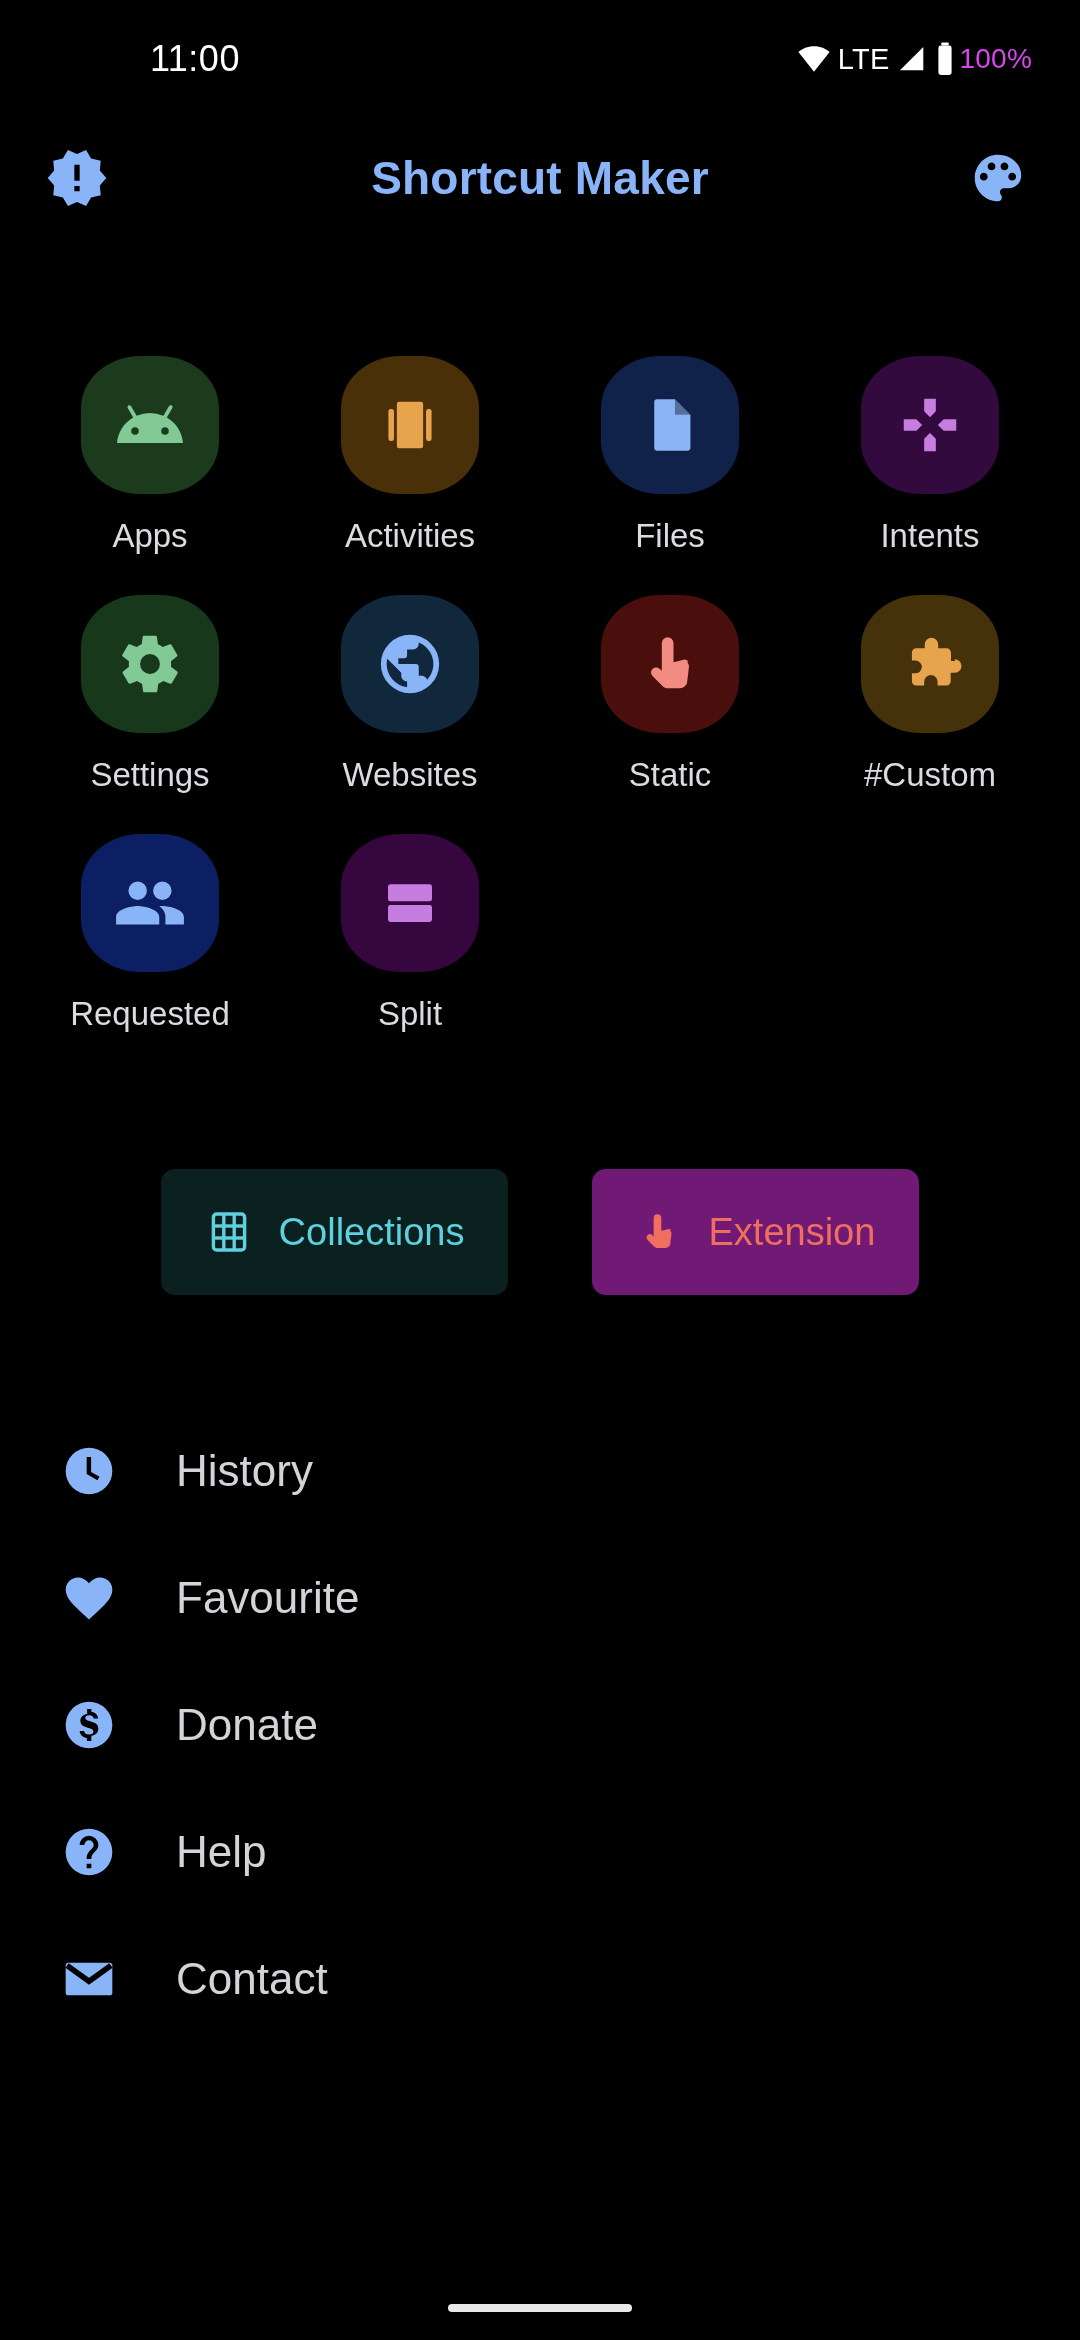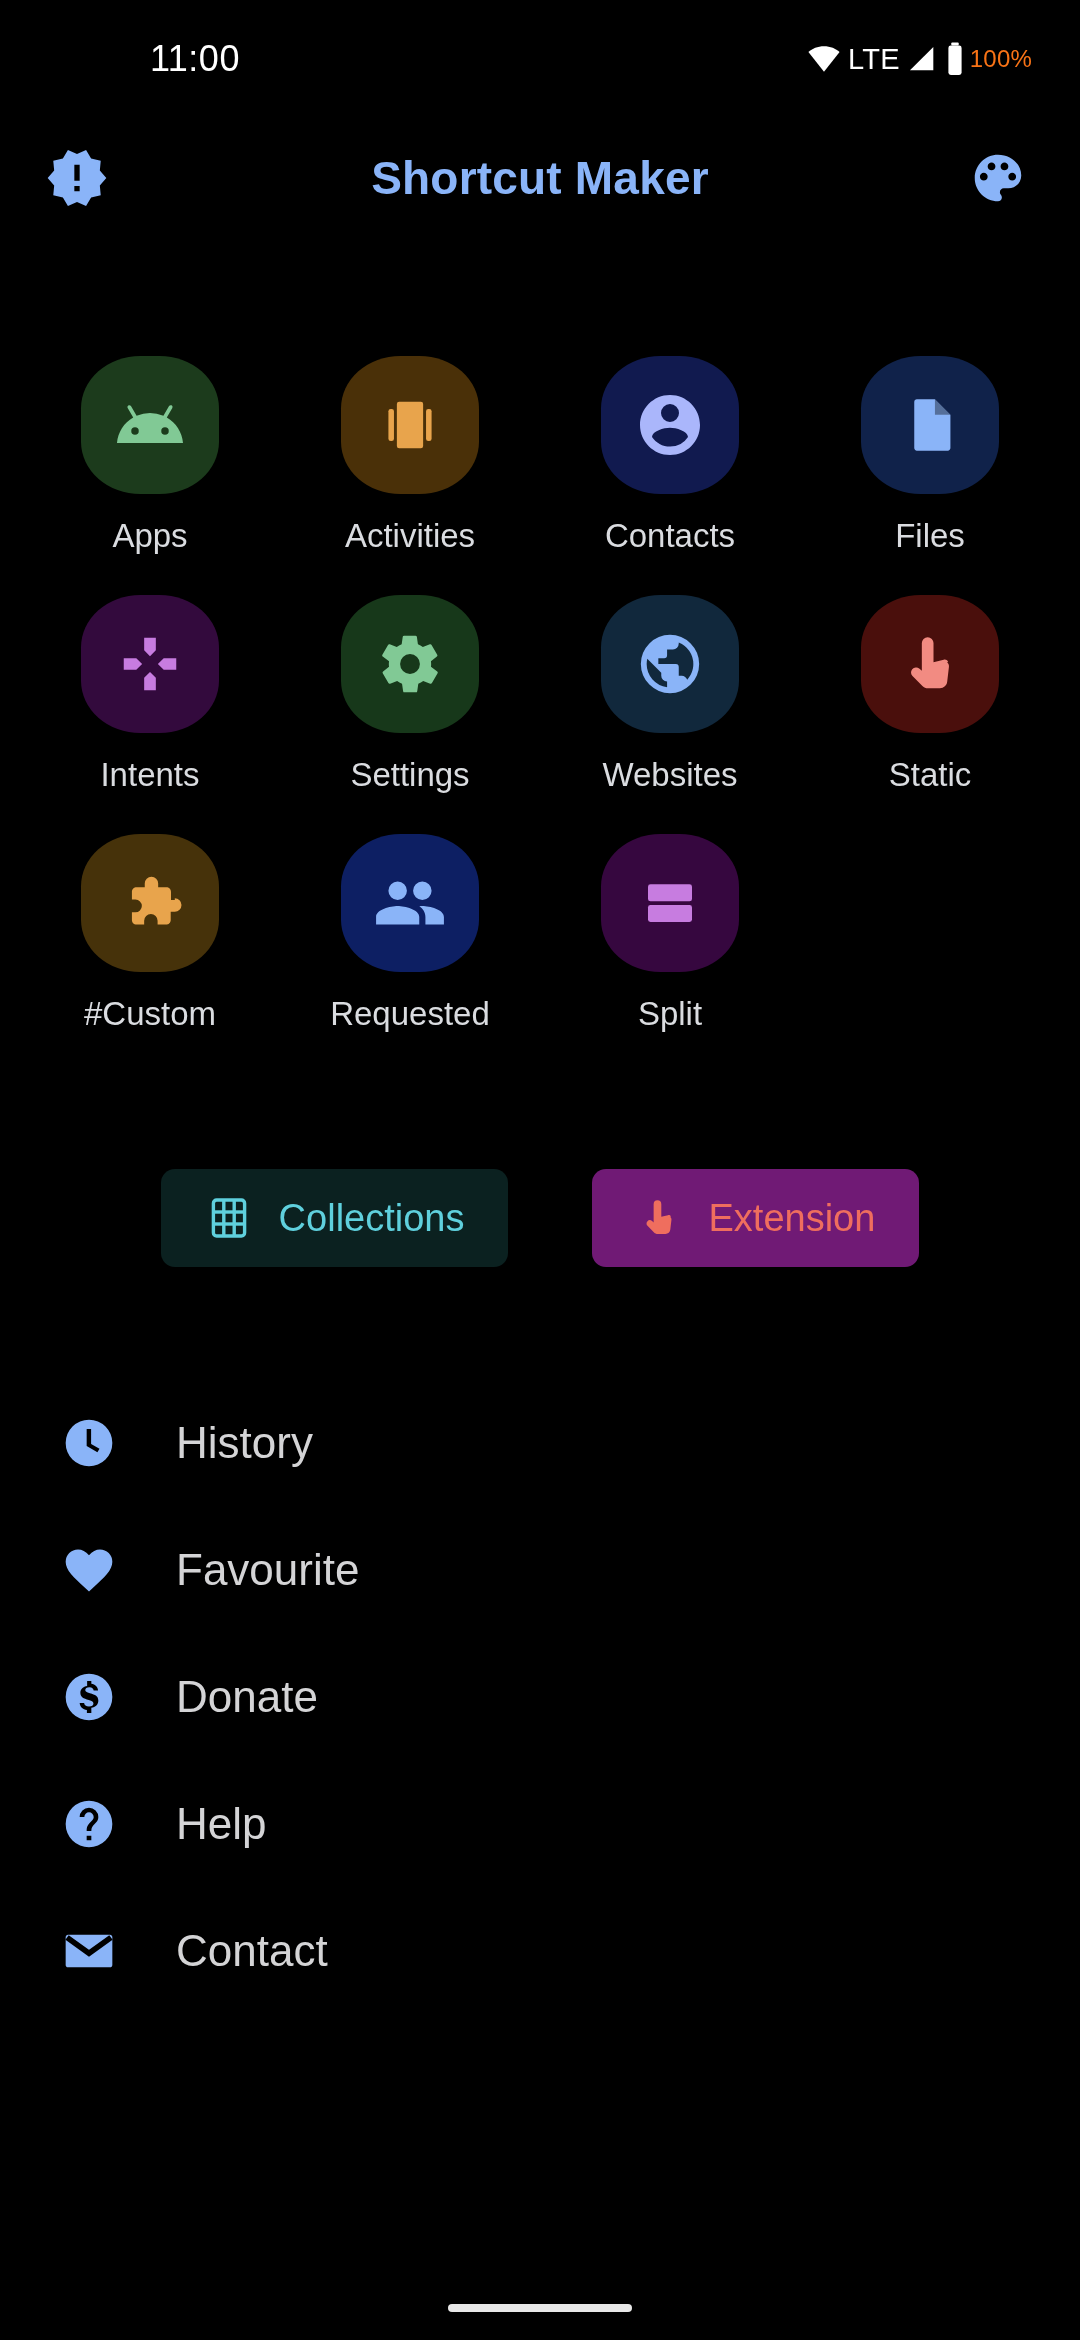--- a/index.html
+++ b/index.html
@@ -35,21 +35,21 @@
     position:absolute; right:48px; top:50%;
     transform:translateY(-50%);
     display:flex; align-items:center; gap:4px;
   }
   .sb-right svg { display:block; }
   .sb-lte {
     color:#ffffff; font-size:29px; letter-spacing:0.3px;
     font-family:"Liberation Sans", sans-serif;
   }
   .sb-batt {
-    color:#f97316; font-size:24px; letter-spacing:0.2px;
+    color:#d946ef; font-size:28px; letter-spacing:0.2px;
   }
 
   
   .appbar {
     height:120px;
     display:flex; align-items:center;
     position:relative;
     flex:none;
   }
   .appbar-title {
@@ -99,21 +99,21 @@
   }
 
   
   .actions {
     flex:none;
     margin-top:136px;
     display:flex; justify-content:center;
     gap:84px;
   }
   .act-btn {
-    height:98px;
+    height:126px;
     border-radius:14px;
     display:flex; align-items:center; justify-content:center;
     gap:26px;
     padding:0 44px;
     cursor:pointer;
     border:none;
   }
   .act-btn .lbl { font-size:38px; white-space:nowrap; }
   .act-btn svg { display:block; flex:none; }
   #btn-collections { background:#0b2120; }
@@ -223,30 +223,20 @@
             <svg width="70" height="70" viewBox="0 0 24 24" fill="#e8a44c">
               <rect x="7.5" y="4" width="9" height="16" rx="0.8"></rect>
               <rect x="4.6" y="6.5" width="1.9" height="11" rx="0.8"></rect>
               <rect x="17.5" y="6.5" width="1.9" height="11" rx="0.8"></rect>
             </svg>
           </span>
         </div>
         <div class="tile-label">Activities</div>
       </div>
 
-      <div class="tile">
-        <div class="tile-ico" style="background:#111a4f">
-          <span>
-            <svg width="72" height="72" viewBox="0 0 24 24" fill="#aab6fb">
-              <path d="M12 2C6.48 2 2 6.48 2 12s4.48 10 10 10 10-4.48 10-10S17.52 2 12 2zm0 3a3 3 0 110 6 3 3 0 010-6zm0 14.2c-2.5 0-4.71-1.28-6-3.22.03-1.99 4-3.08 6-3.08 1.99 0 5.97 1.09 6 3.08a7.16 7.16 0 01-6 3.22z"></path>
-            </svg>
-          </span>
-        </div>
-        <div class="tile-label">Contacts</div>
-      </div>
 
 
       <div class="tile">
         <div class="tile-ico" style="background:#10224a">
           <span>
             <svg width="70" height="70" viewBox="0 0 24 24" fill="#8ab4f8">
               <path d="M7.5 3.2h6.2L19 8.5v11.4c0 .5-.4.9-.9.9H7.5c-.5 0-.9-.4-.9-.9V4.1c0-.5.4-.9.9-.9z"></path>
               <path d="M13.7 3.2L19 8.5h-5.3V3.2z" fill="#000" opacity="0.38"></path>
             </svg>
           </span>

